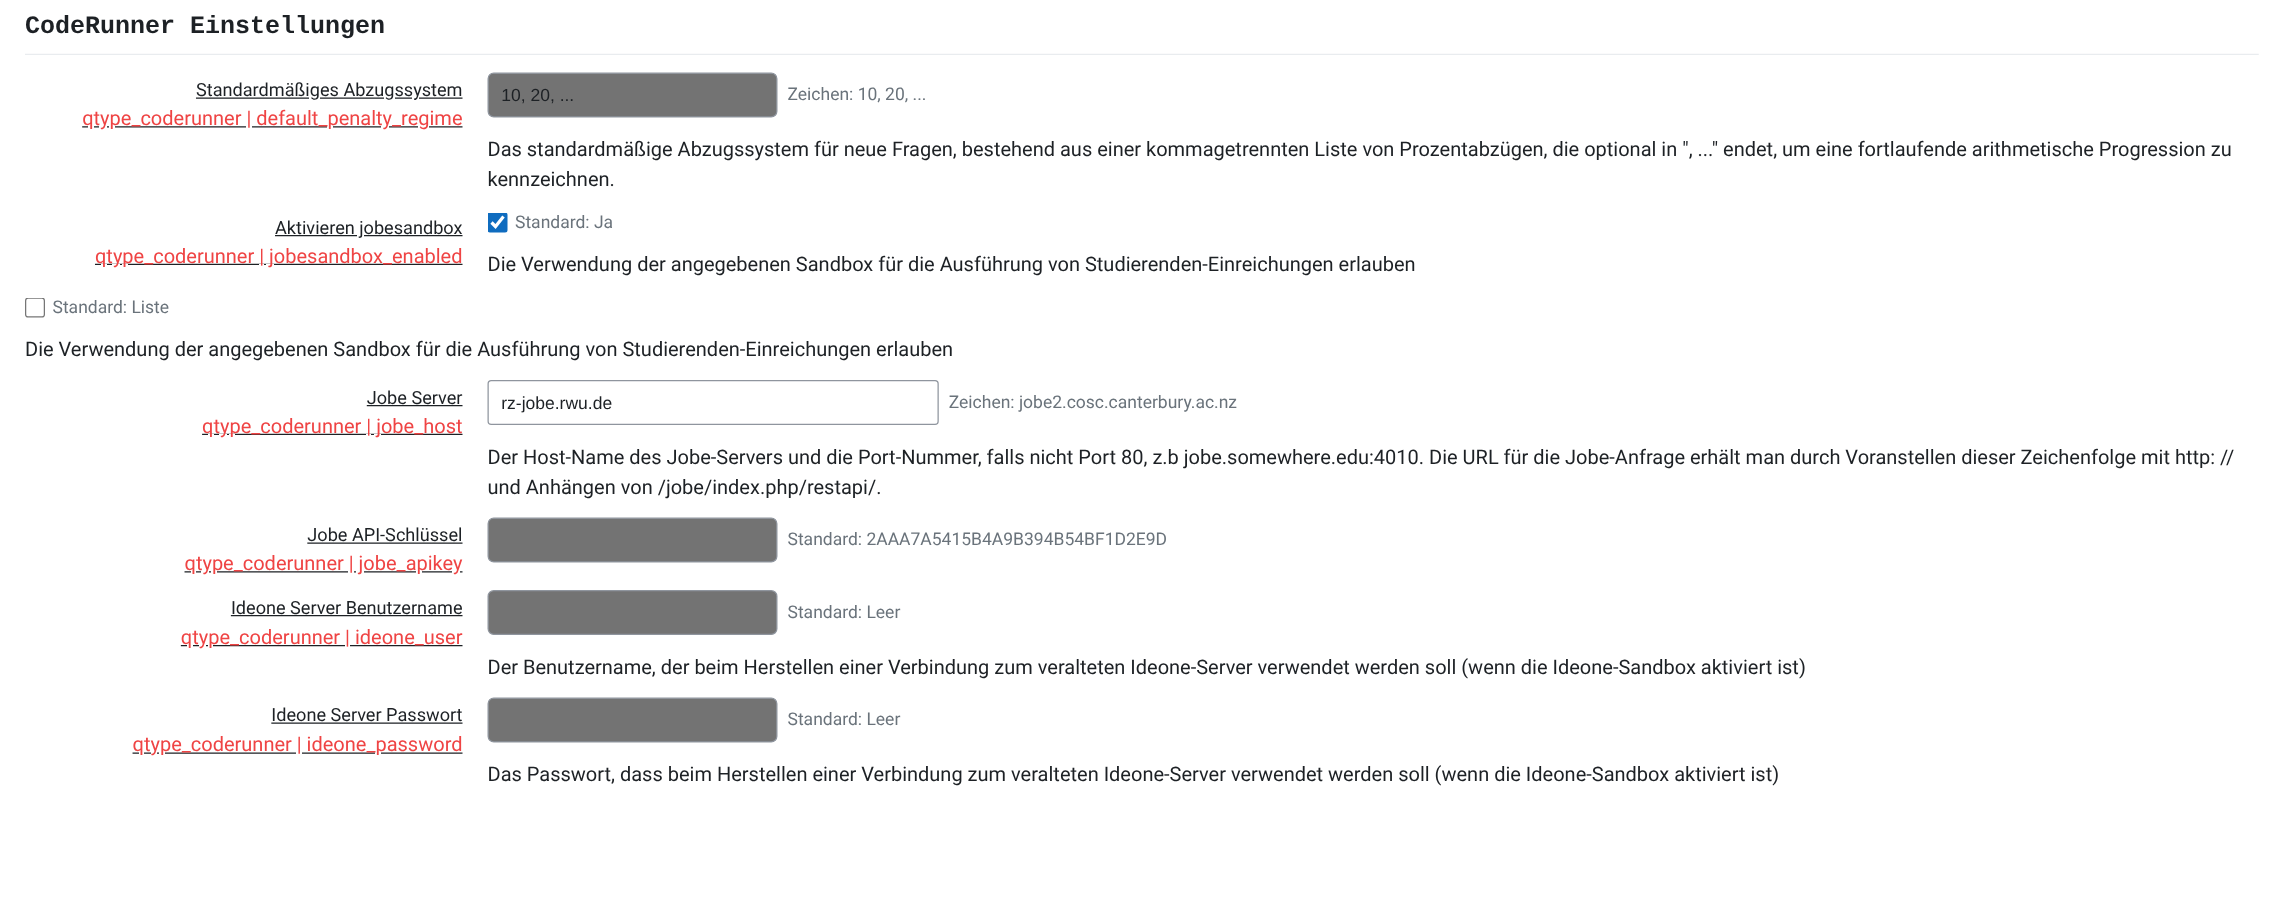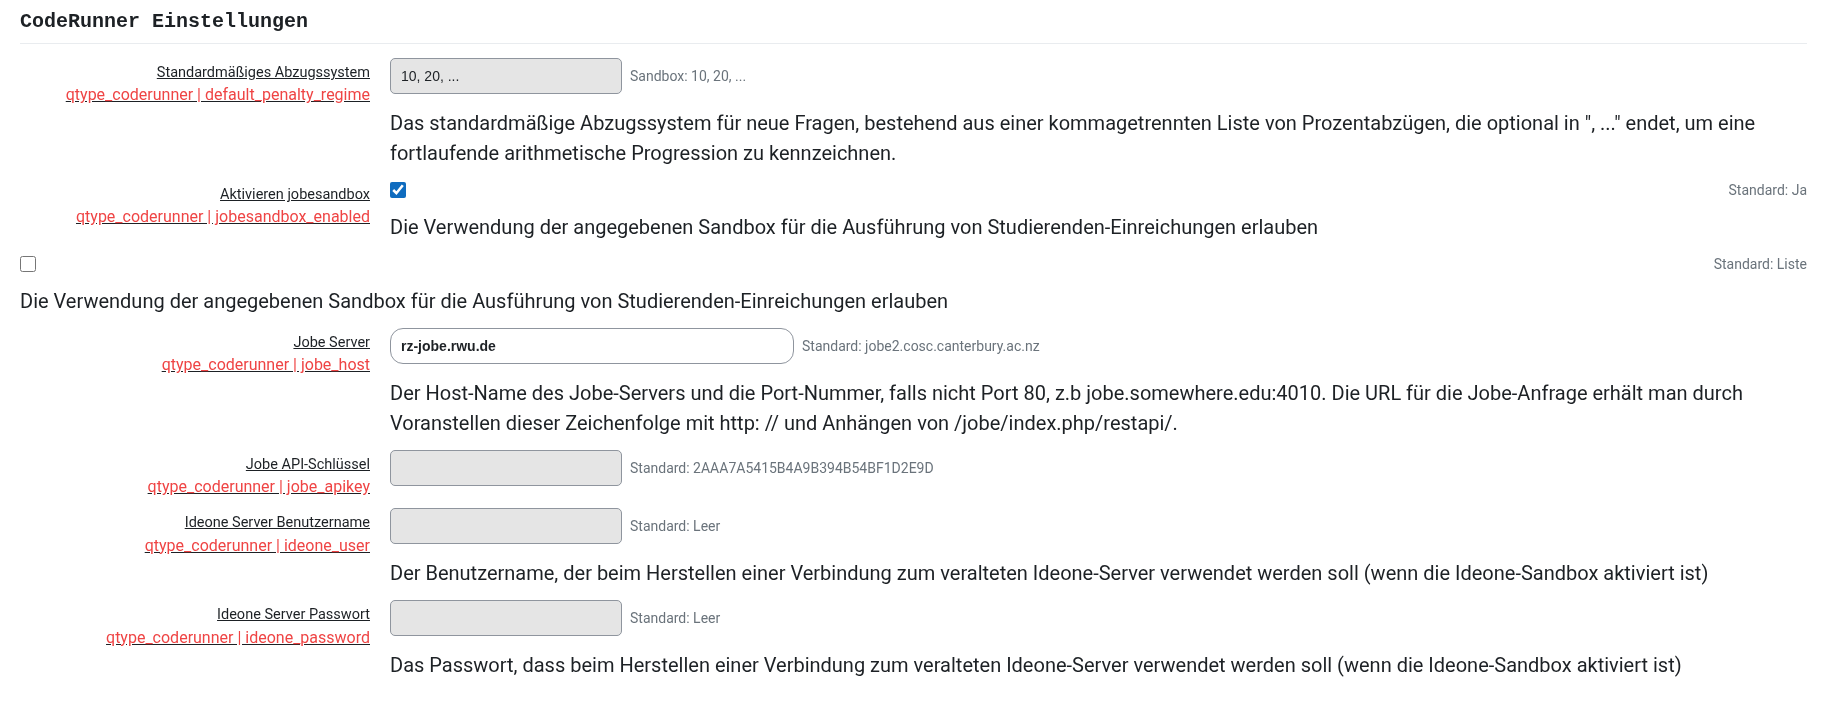--- a/index.html
+++ b/index.html
@@ -55,73 +55,71 @@
     gap: 8px;
   }
   input[type="text"].short {
     width: 232px;
     height: 36px;
     padding: 6px 10px;
     border: 1px solid #8f959e;
     border-radius: 5px;
     font-size: 14px;
     color: #1d2125;
-    background: #e5e5e5;
+    background: #737373;
   }
   input[type="text"].long {
-    width: 404px;
+    width: 361px;
     height: 36px;
     padding: 6px 10px;
     border: 1px solid #8f959e;
-    border-radius: 13px;
+    border-radius: 3px;
     font-size: 14px;
     color: #1d2125;
     background: #fff;
-    font-weight: bold;
   }
   input[type="checkbox"] {
     width: 16px;
     height: 16px;
     accent-color: #0f6cbf;
     margin: 0;
   }
   .default-text {
     font-size: 14px;
     color: #6a737b;
   }
   .desc {
-    font-size: 20px;
+    font-size: 16px;
     color: #1d2125;
     margin-top: 14px;
     line-height: 1.5;
     max-width: 1400px;
   }
   .check-line {
     display: flex;
     align-items: center;
     gap: 6px;
     padding-top: 2px;
-    justify-content: space-between;
   }
 </style>
 </head>
 <body>
 
 <h2 class="page-title">CodeRunner Einstellungen</h2>
 <hr class="divider">
 
 <div class="setting-row">
   <div class="label-col">
     <div class="label-main">Standardmäßiges Abzugssystem</div>
     <div class="label-sub">qtype_coderunner | default_penalty_regime</div>
   </div>
   <div class="field-col">
     <div class="input-line">
       <input type="text" class="short" value="10, 20, ..." style="">
-      <span class="default-text">Sandbox: 10, 20, ...</span>
+      <span class="default-text">Zeichen: 10, 20, ...</span>
     </div>
     <div class="desc">Das standardmäßige Abzugssystem für neue Fragen, bestehend aus einer kommagetrennten Liste von Prozentabzügen, die optional in ", ..." endet, um eine fortlaufende arithmetische Progression zu kennzeichnen.</div>
   </div>
 </div>
 
 <div class="setting-row">
   <div class="label-col">
     <div class="label-main">Aktivieren jobesandbox</div>
     <div class="label-sub">qtype_coderunner | jobesandbox_enabled</div>
   </div>
@@ -145,21 +143,21 @@
 </div>
 
 <div class="setting-row">
   <div class="label-col">
     <div class="label-main">Jobe Server</div>
     <div class="label-sub">qtype_coderunner | jobe_host</div>
   </div>
   <div class="field-col">
     <div class="input-line">
       <input type="text" class="long" value="rz-jobe.rwu.de" style="">
-      <span class="default-text">Standard: jobe2.cosc.canterbury.ac.nz</span>
+      <span class="default-text">Zeichen: jobe2.cosc.canterbury.ac.nz</span>
     </div>
     <div class="desc">Der Host-Name des Jobe-Servers und die Port-Nummer, falls nicht Port 80, z.b jobe.somewhere.edu:4010. Die URL für die Jobe-Anfrage erhält man durch Voranstellen dieser Zeichenfolge mit http: // und Anhängen von /jobe/index.php/restapi/.</div>
   </div>
 </div>
 
 <div class="setting-row">
   <div class="label-col">
     <div class="label-main">Jobe API-Schlüssel</div>
     <div class="label-sub">qtype_coderunner | jobe_apikey</div>
   </div>

